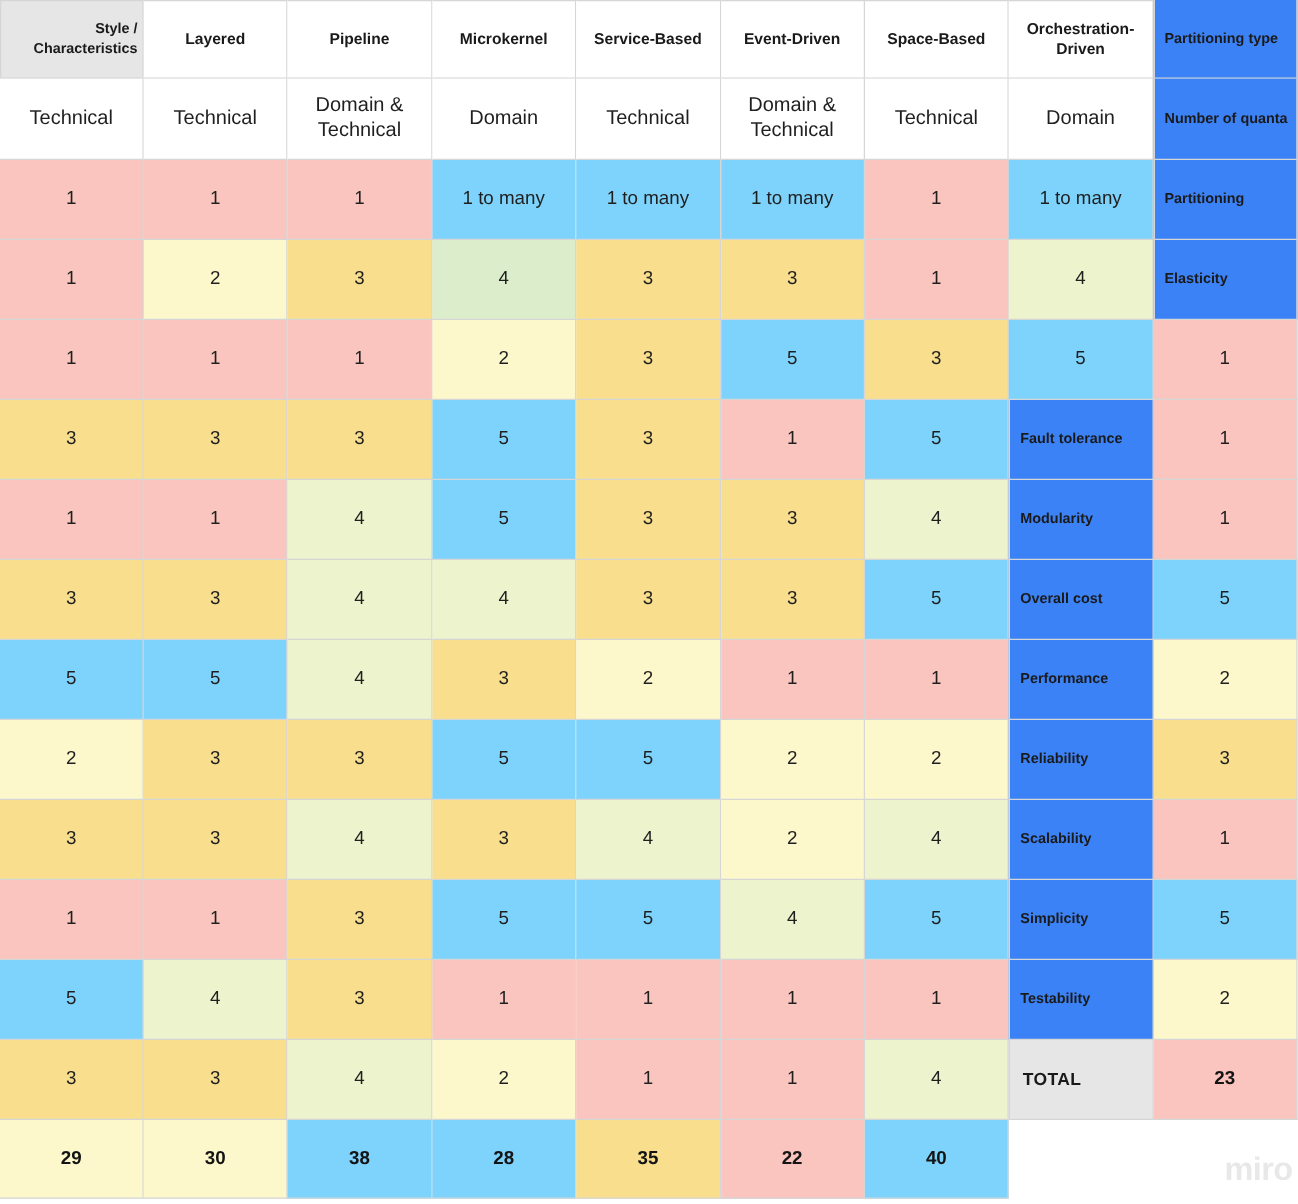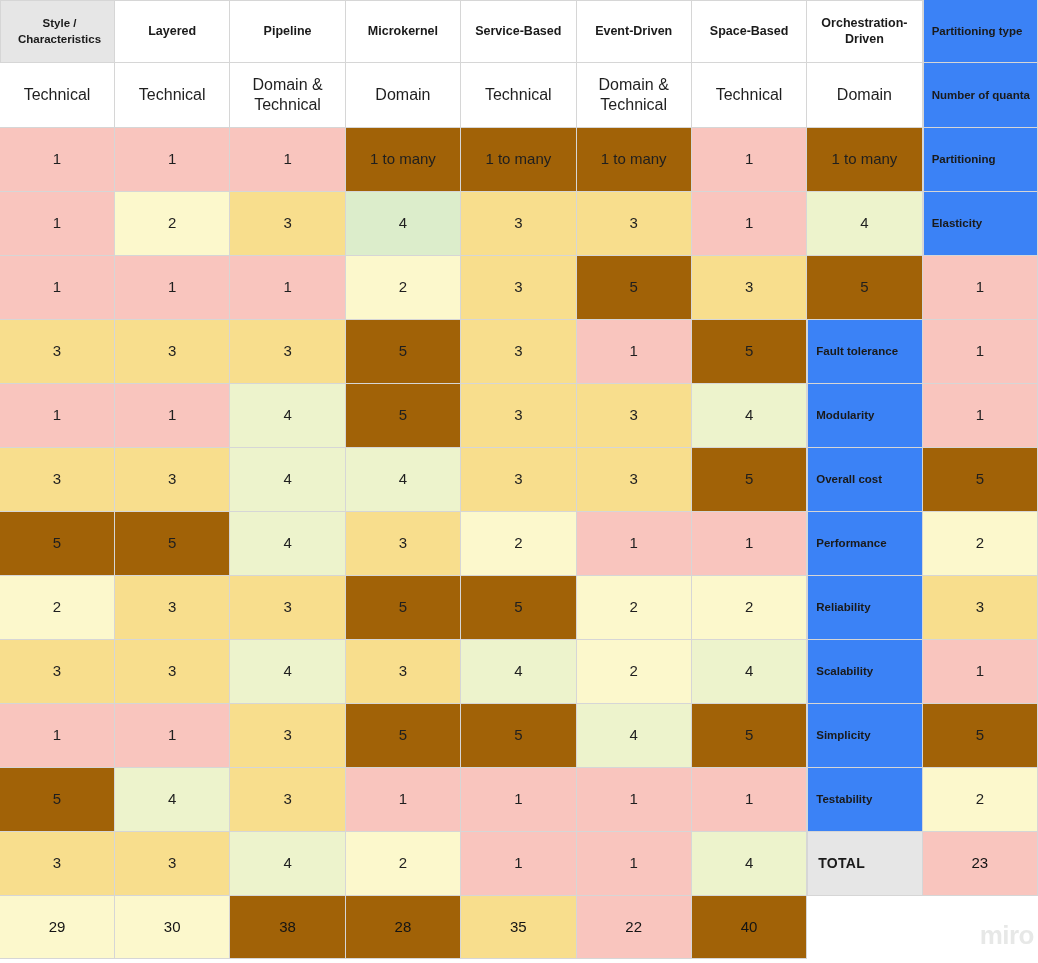--- a/index.html
+++ b/index.html
@@ -32,21 +32,21 @@
     justify-content: center;
     text-align: center;
     overflow: hidden;
     position: relative;
     padding: 2px 4px;
   }
   
   .corner-head {
     background: #e6e6e6;
     justify-content: flex-start;
-    text-align: center;
+    text-align: right;
     padding-left: 8px;
     font-weight: bold;
     font-size: 11.5px;
     color: #1a1a1a;
     line-height: 1.35;
     border-top: 1px solid #d6d6d6;
     border-left: 1px solid #d6d6d6;
   }
   .col-head {
     background: #ffffff;
@@ -79,31 +79,31 @@
     font-size: 15px;
     color: #1f1f1f;
     font-weight: 400;
     line-height: 1.25;
   }
   .val.plain {
     background: #ffffff;
     font-size: 16px;
   }
   .val.total {
-    font-weight: normal;
+    font-weight: bold;
     font-size: 15px;
     color: #141414;
   }
   
   .s1  { background: #f9c5be; }
   .s2  { background: #fcf8cc; }
   .s3  { background: #f8de8d; }
   .s4  { background: #dcedcb; }
   .s4b { background: #edf3cc; }
-  .s5  { background: #a16207; }
+  .s5  { background: #7dd3fc; }
   .watermark {
     position: absolute;
     right: 4px;
     bottom: 12px;
     font-size: 26px;
     color: rgba(120, 130, 120, 0.18);
     font-weight: 600;
     letter-spacing: -0.5px;
     pointer-events: none;
     user-select: none;

